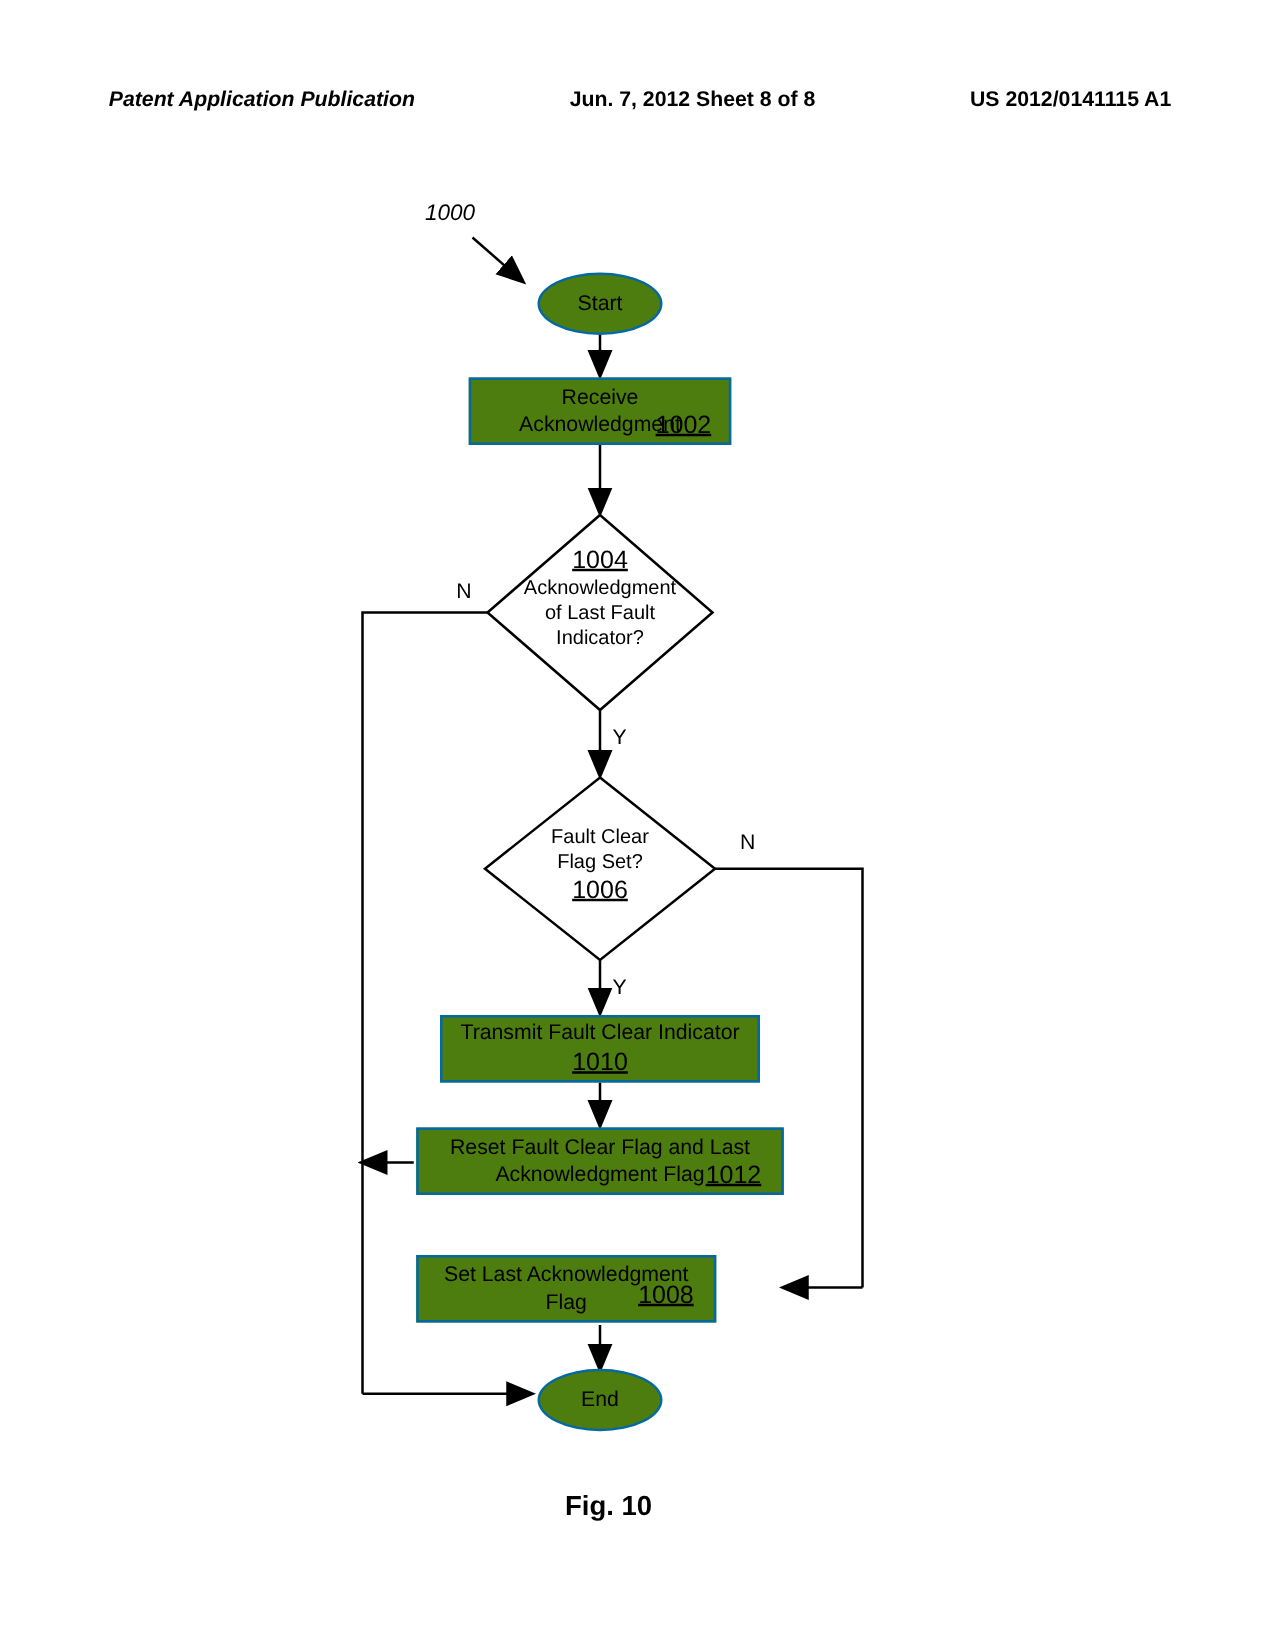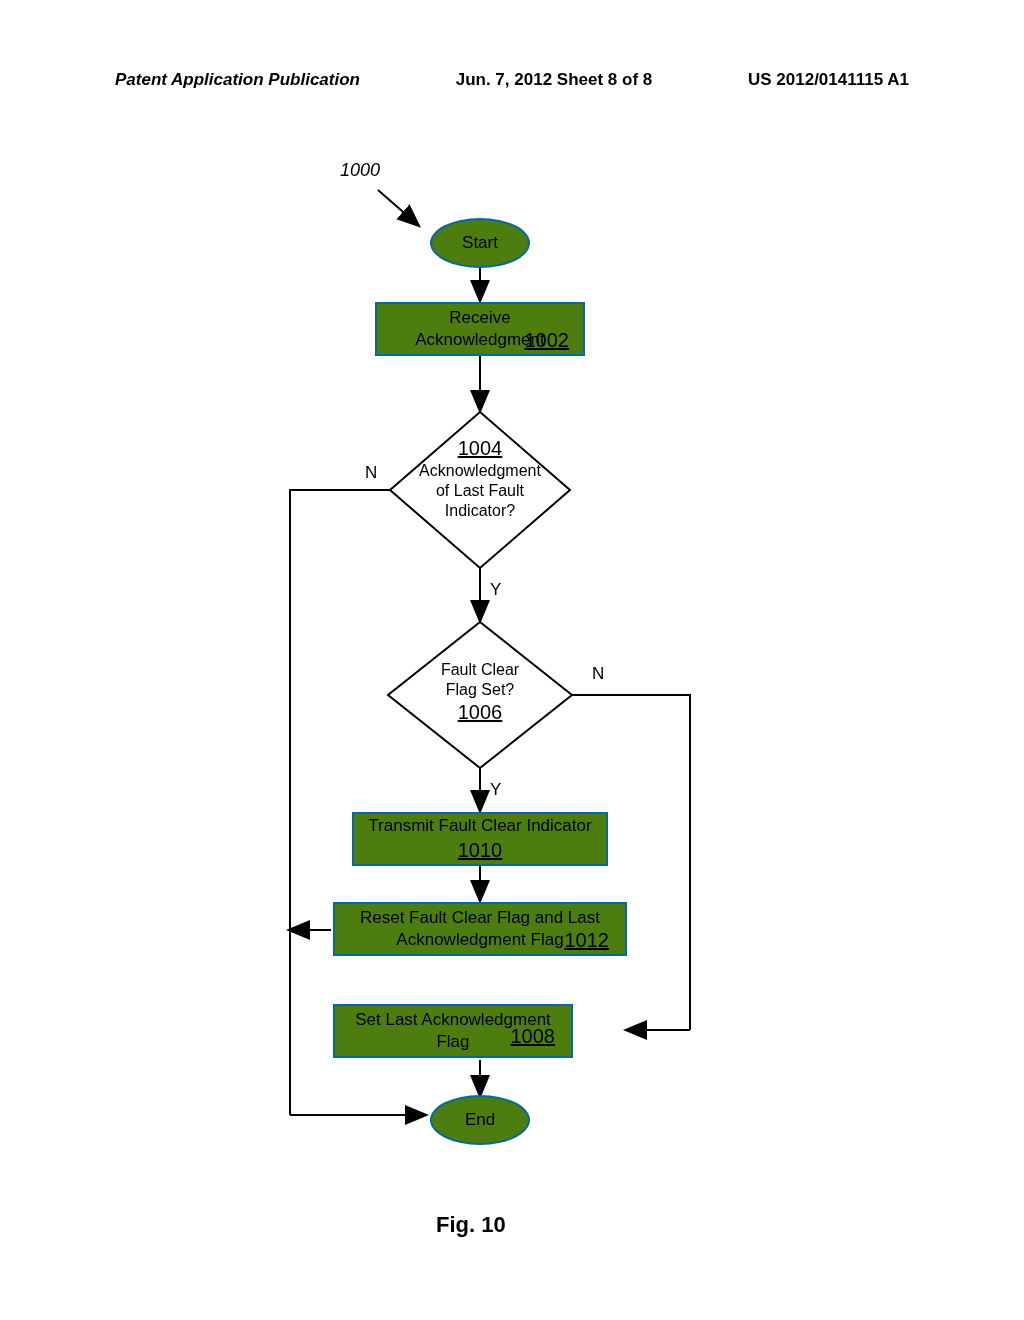--- a/index.html
+++ b/index.html
@@ -10,21 +10,21 @@
       font-family: Arial, Helvetica, sans-serif;
       position: relative;
     }
     .header {
       position: absolute;
       top: 70px;
       left: 0;
       width: 100%;
       display: flex;
       justify-content: space-between;
-      padding: 0 115px;
+      padding: 0 87px;
       font-size: 17px;
       font-weight: bold;
     }
     .header .left { font-style: italic; }
     .canvas {
       position: absolute;
       top: 0;
       left: 0;
       width: 1024px;
       height: 1320px;
@@ -169,13 +169,13 @@
 
 <div class="shape terminator" style="left:430px; top:1095px;">
   <span>End</span>
 </div>
 
 <div class="edge-label" style="left:365px; top:463px;">N</div>
 <div class="edge-label" style="left:490px; top:580px;">Y</div>
 <div class="edge-label" style="left:592px; top:664px;">N</div>
 <div class="edge-label" style="left:490px; top:780px;">Y</div>
 
-<div class="fig-caption" style="left:436px; top:1192px;margin-top:20px;">Fig. 10</div>
+<div class="fig-caption" style="left:452px; top:1192px;">Fig. 10</div>
 
 </body></html>

